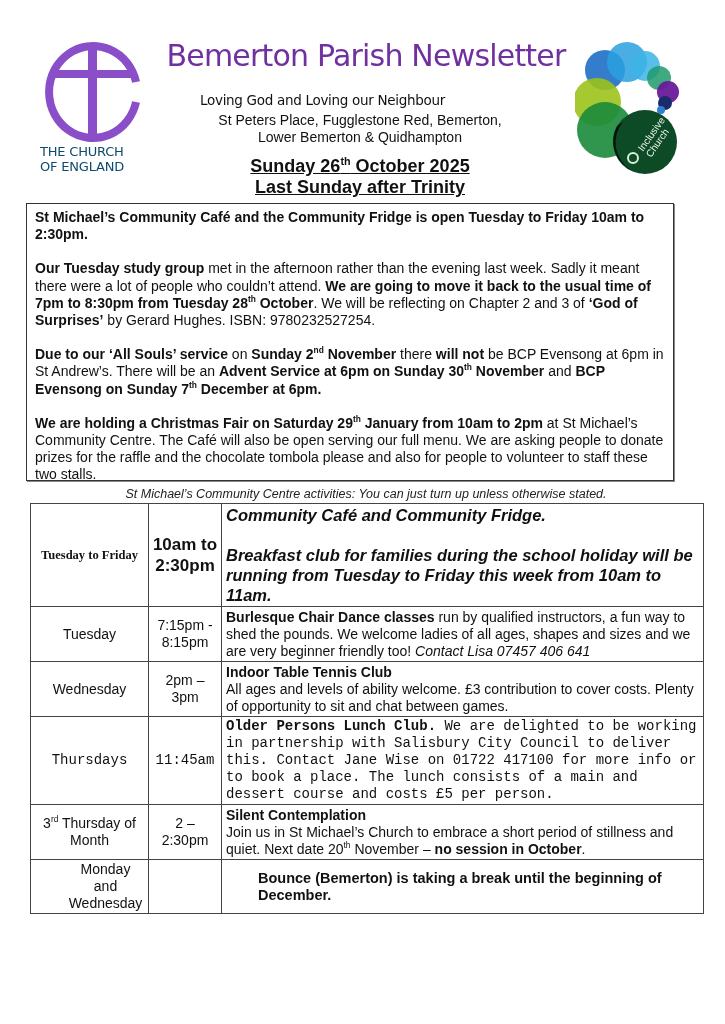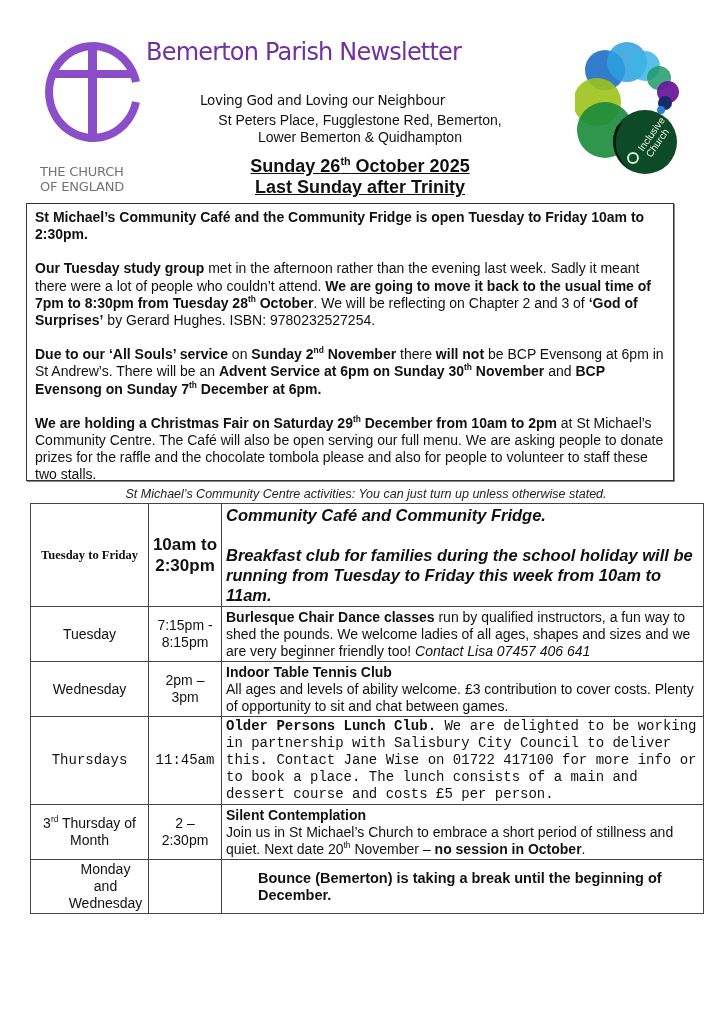--- a/index.html
+++ b/index.html
@@ -1,21 +1,21 @@
 <!DOCTYPE html>
 <html><head>
 <meta charset="utf-8">
 <style>
   html, body { margin: 0; padding: 0; background: #ffffff; }
   body { width: 725px; height: 1024px; position: relative; overflow: hidden; font-family: "Liberation Sans", sans-serif; color: #111; }
   .coe-logo { position: absolute; left: 40px; top: 40px; width: 108px; }
   .coe-logo svg { display: block; margin-left: 4px; }
-  .coe-text { color: #737373; font-family: "DejaVu Sans", sans-serif; font-size: 13px; line-height: 15px; margin-top: 20px; letter-spacing: -0.2px; }
+  .coe-text { color: #0c4a6e; font-family: "DejaVu Sans", sans-serif; font-size: 13px; line-height: 15px; margin-top: 0; letter-spacing: -0.2px; }
   .ic-logo { position: absolute; left: 575px; top: 42px; width: 112px; height: 138px; }
-  .title { position: absolute; left: 146px; top: 38px; width: 440px; text-align: left; color: #7030a0; font-family: "DejaVu Sans", sans-serif; font-size: 24px; letter-spacing: -0.8px; white-space: nowrap; }
+  .title { position: absolute; left: 146px; top: 38px; width: 440px; text-align: center; color: #7030a0; font-family: "DejaVu Sans", sans-serif; font-size: 30px; letter-spacing: -0.8px; white-space: nowrap; }
   .tagline { position: absolute; left: 200px; top: 92px; width: 320px; text-align: left; font-family: "DejaVu Sans", sans-serif; font-size: 13.5px; letter-spacing: -0.3px; }
   .address { position: absolute; left: 200px; top: 112px; width: 320px; text-align: center; font-size: 14px; line-height: 17px; }
   .date { position: absolute; left: 200px; top: 156px; width: 320px; text-align: center; font-weight: bold; font-size: 18px; line-height: 21px; text-decoration: underline; }
   .date sup, .para sup, .tbl sup { font-size: 0.6em; vertical-align: super; line-height: 0; }
   .notice { position: absolute; left: 26px; top: 203px; width: 648px; height: 278px; border: 1.5px solid #333; box-shadow: 1px 1px 0 #888; padding: 5px 8px; box-sizing: border-box; font-size: 14px; line-height: 17.2px; }
   .para { margin: 0 0 17px 0; }
   .para:last-child { margin-bottom: 0; }
   .caption { position: absolute; left: 30px; top: 487px; width: 672px; text-align: center; font-style: italic; font-size: 12.5px; color: #222; }
   table.tbl { position: absolute; left: 30px; top: 503px; width: 674px; border-collapse: collapse; font-size: 14px; line-height: 17px; }
   .tbl td { border: 1px solid #444; vertical-align: middle; padding: 1px 4px; }
@@ -80,21 +80,21 @@
 </div>
 <div class="date">
   <div><span>Sunday 26</span><sup>th</sup><span> October 2025</span></div>
   <div>Last Sunday after Trinity</div>
 </div>
 
 <div class="notice">
   <p class="para"><b>St Michael’s Community Café and the Community Fridge is open Tuesday to Friday 10am to 2:30pm.</b></p>
   <p class="para"><b>Our Tuesday study group</b><span> met in the afternoon rather than the evening last week. Sadly it meant there were a lot of people who couldn’t attend.  </span><b><span>We are going to move it back to the usual time of 7pm to 8:30pm from Tuesday 28</span><sup>th</sup><span> October</span></b><span>. We will be reflecting on Chapter 2 and 3 of </span><b>‘God of Surprises’</b><span> by Gerard Hughes. ISBN: 9780232527254.</span></p>
   <p class="para"><b>Due to our ‘All Souls’ service</b><span> on </span><b><span>Sunday 2</span><sup>nd</sup><span> November</span></b><span> there </span><b>will not</b><span> be BCP Evensong at 6pm in St Andrew’s. There will be an </span><b><span>Advent Service at 6pm on Sunday 30</span><sup>th</sup><span> November</span></b><span> and </span><b><span>BCP Evensong on Sunday 7</span><sup>th</sup><span> December at 6pm.</span></b></p>
-  <p class="para"><b><span>We are holding a Christmas Fair on Saturday 29</span><sup>th</sup><span> December from 10am to 2pm</span></b><span> at St Michael’s Community Centre.  The Café will also be open serving our full menu.  We are asking people to donate prizes for the raffle and the chocolate tombola please and also for people to volunteer to staff these two stalls.</span></p>
+  <p class="para"><b><span>We are holding a Christmas Fair on Saturday 29</span><sup>th</sup><span> January from 10am to 2pm</span></b><span> at St Michael’s Community Centre.  The Café will also be open serving our full menu.  We are asking people to donate prizes for the raffle and the chocolate tombola please and also for people to volunteer to staff these two stalls.</span></p>
 </div>
 
 <div class="caption">St Michael’s Community Centre activities: You can just turn up unless otherwise stated.</div>
 
 <table class="tbl">
   <tbody>
       <tr class="r1">
     <td class="day">Tuesday to Friday</td>
     <td class="time">10am to 2:30pm</td>
     <td class="desc">

